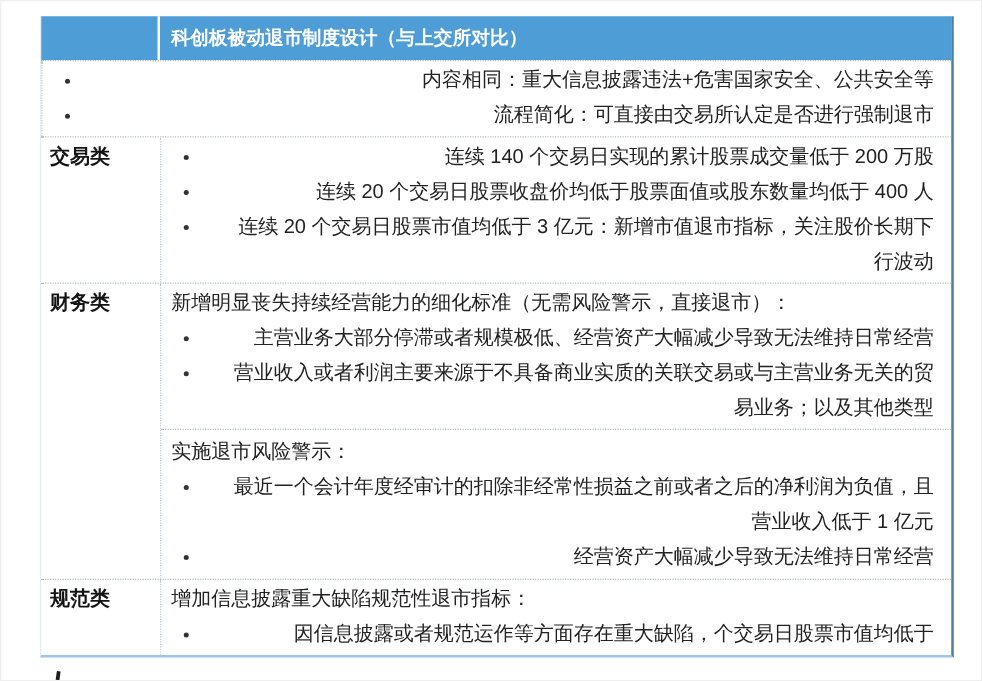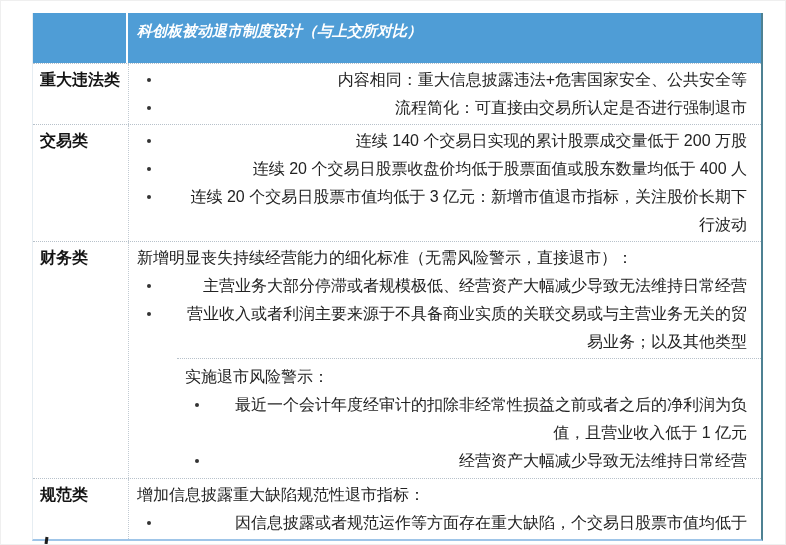--- a/index.html
+++ b/index.html
@@ -14,37 +14,37 @@
   }
   .tbl{
     position:absolute;
     left:31px;top:12px;width:731px;
     box-sizing:border-box;
     border-left:1px solid #e6edf2;
     border-right:2px solid var(--accent-border,#4e8192);
     border-bottom:2px solid var(--bottom-border,#9fc5e8);
     background:#fff;
   }
-  .thead{display:flex;height:50px;font-style:italic;}
+  .thead{display:flex;height:35px;}
   .th{background:var(--header-bg,#4f9dd6);box-sizing:border-box;}
   .th.c1{width:95px;border-right:2px solid #ffffff;}
   .th.c2{
     flex:1;color:#ffffff;font-weight:bold;font-size:15px;
     line-height:35px;padding-left:9px;
     white-space:nowrap;overflow:hidden;
   }
   .row{display:flex;border-top:1px dotted #b7c1ca;}
   .cat{
     flex:none;width:95px;box-sizing:border-box;
     font-size:16px;font-weight:bold;color:#141414;
     line-height:28px;padding:2px 2px 0 7px;
   }
   .content{flex:1;border-left:1px dotted #c2cbd3;min-width:0;}
   .block{padding:2px 14px 2px 0;}
-  .block.split{border-top:1px dotted #b7c1ca;padding-top:4px;padding-bottom:3px;margin-left:48px;}
+  .block.split{border-top:1px dotted #b7c1ca;padding-top:4px;padding-bottom:3px;}
   .line{
     position:relative;
     font-size:16px;line-height:28px;color:#222222;
     padding-left:8px;
     word-break:break-all;
   }
   .line.bullet{padding-left:50px;text-align:right;}
   .dot{
     position:absolute;left:18px;top:12px;
     width:4px;height:4px;background:#333;border-radius:50%;
@@ -59,21 +59,20 @@
 <body>
 
 <div class="page">
   <div class="tbl">
     <div class="thead">
       <div class="th c1"></div>
       <div class="th c2">科创板被动退市制度设计（与上交所对比）</div>
     </div>
     <div>
         <div class="row">
-          <div class="cat">重大违法类</div>
           <div class="content">
             <div class="block">
               <div class="line bullet"><span class="dot"></span><span class="txt">内容相同：重大信息披露违法+危害国家安全、公共安全等</span></div>
               <div class="line bullet"><span class="dot"></span><span class="txt u">流程简化：可直接由交易所认定是否进行强制退市</span></div>
             </div>
           </div>
         </div>
         <div class="row">
           <div class="cat">交易类</div>
           <div class="content">

